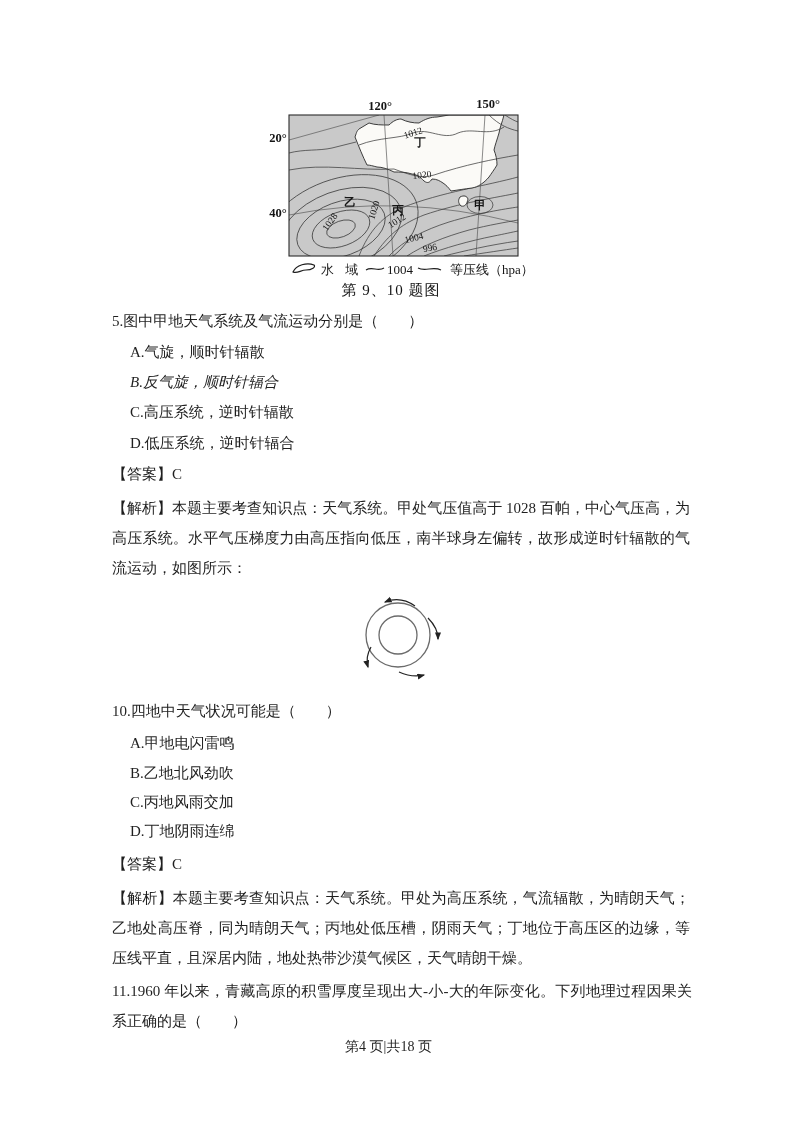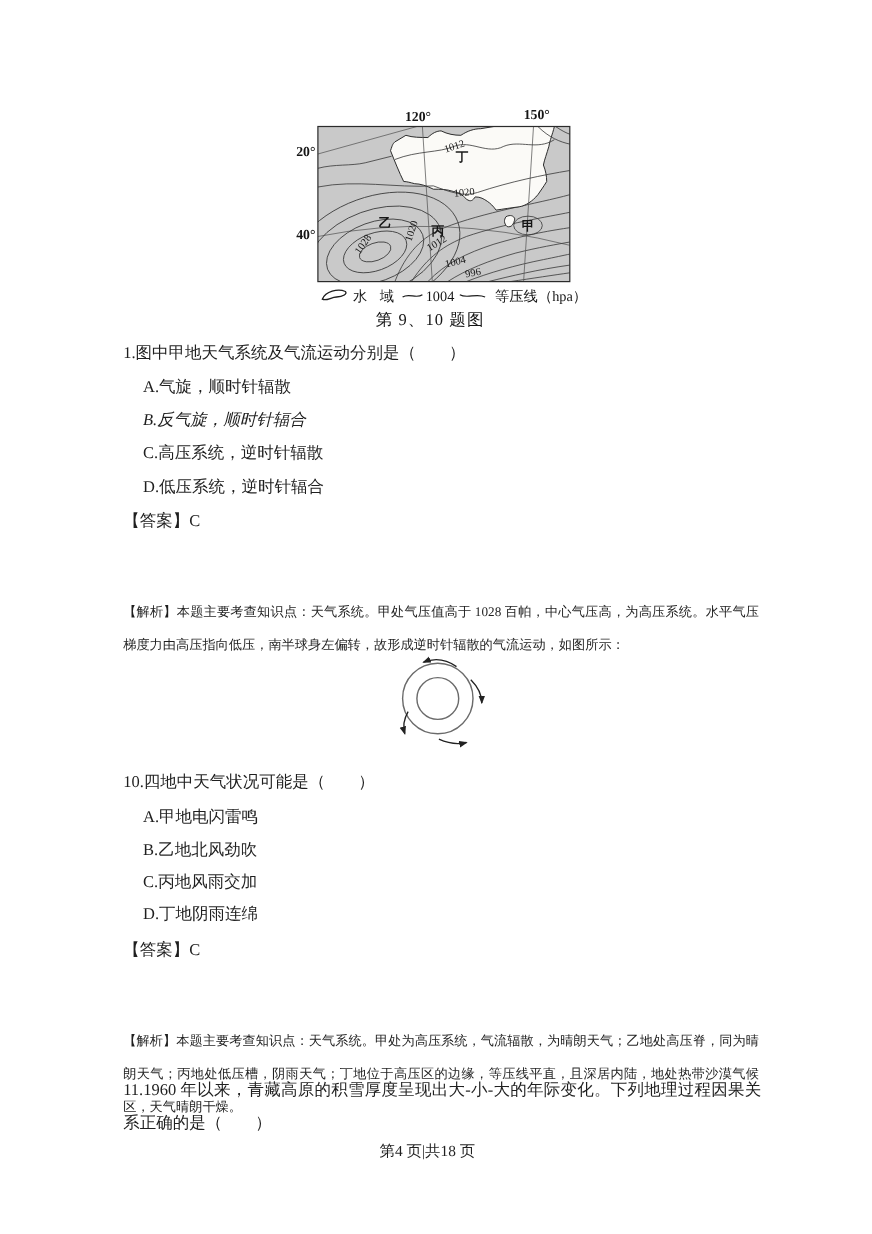--- a/index.html
+++ b/index.html
@@ -4,21 +4,21 @@
 <style>
   html,body{margin:0;padding:0;background:#ffffff;}
   #page{
     position:relative;width:793px;height:1122px;background:#ffffff;
     font-family:"Liberation Serif","DejaVu Serif",serif;color:#1f1f1f;overflow:hidden;
   }
   .abs{position:absolute;}
   .stem{font-size:15px;line-height:30px;width:580px;text-align:justify;}
   .option{font-size:15px;line-height:30px;}
   .ansline{font-size:15px;line-height:30px;}
-  .analysis{font-size:12px;line-height:30px;width:578px;text-align:justify;margin-top:48px;}
+  .analysis{font-size:15px;line-height:30px;width:578px;text-align:justify;}
   .footer{font-size:14px;width:777px;text-align:center;}
   svg text{font-family:"Liberation Serif","DejaVu Serif",serif;fill:#151515;}
   .gridline{stroke:#5a5a5a;stroke-width:0.7;fill:none;}
   .iso{stroke:#3c3c3c;stroke-width:0.75;fill:none;}
   .isolabel{font-size:9.5px;}
   .ptlabel{font-size:11.5px;font-weight:bold;}
   .axlabel{font-size:12.5px;font-weight:bold;}
   .legtext{font-size:13px;}
   .caption{font-size:15px;}
 </style>
@@ -109,21 +109,21 @@
       <text class="legtext" x="61" y="179" letter-spacing="4">水  域</text>
       <path d="M106,175 C112,171 118,177 124,173" fill="none" stroke="#1d1d1d" stroke-width="1.1"></path>
       <text class="legtext" x="127" y="179">1004</text>
       <path d="M158,173 C165,177 173,171 181,175" fill="none" stroke="#1d1d1d" stroke-width="1.1"></path>
       <text class="legtext" x="190" y="179">等压线（hpa）</text>
     </g>
 
     <text class="caption" x="131" y="200" text-anchor="middle" letter-spacing="1">第 9、10 题图</text>
   </svg>
 
-  <div class="abs stem" style="left:112px;top:306px;">1.图中甲地天气系统及气流运动分别是（　　）</div>
+  <div class="abs stem" style="left:112px;top:306px;">5.图中甲地天气系统及气流运动分别是（　　）</div>
   <div class="abs option" style="left:130px;top:337px;">A.气旋，顺时针辐散</div>
   <div class="abs option" style="left:130px;top:367px;font-style:italic;">B.反气旋，顺时针辐合</div>
   <div class="abs option" style="left:130px;top:397px;">C.高压系统，逆时针辐散</div>
   <div class="abs option" style="left:130px;top:428px;">D.低压系统，逆时针辐合</div>
   <div class="abs ansline" style="left:112px;top:459px;">【答案】C</div>
   <div class="abs analysis" style="left:112px;top:493px;">【解析】本题主要考查知识点：天气系统。甲处气压值高于 1028 百帕，中心气压高，为高压系统。水平气压梯度力由高压指向低压，南半球身左偏转，故形成逆时针辐散的气流运动，如图所示：</div>
 
   <svg class="abs" style="left:354px;top:593px;" width="92" height="92" viewBox="0 0 92 92">
     <defs>
       <marker id="ah" markerWidth="7" markerHeight="6" refX="5.5" refY="2.5" orient="auto">

